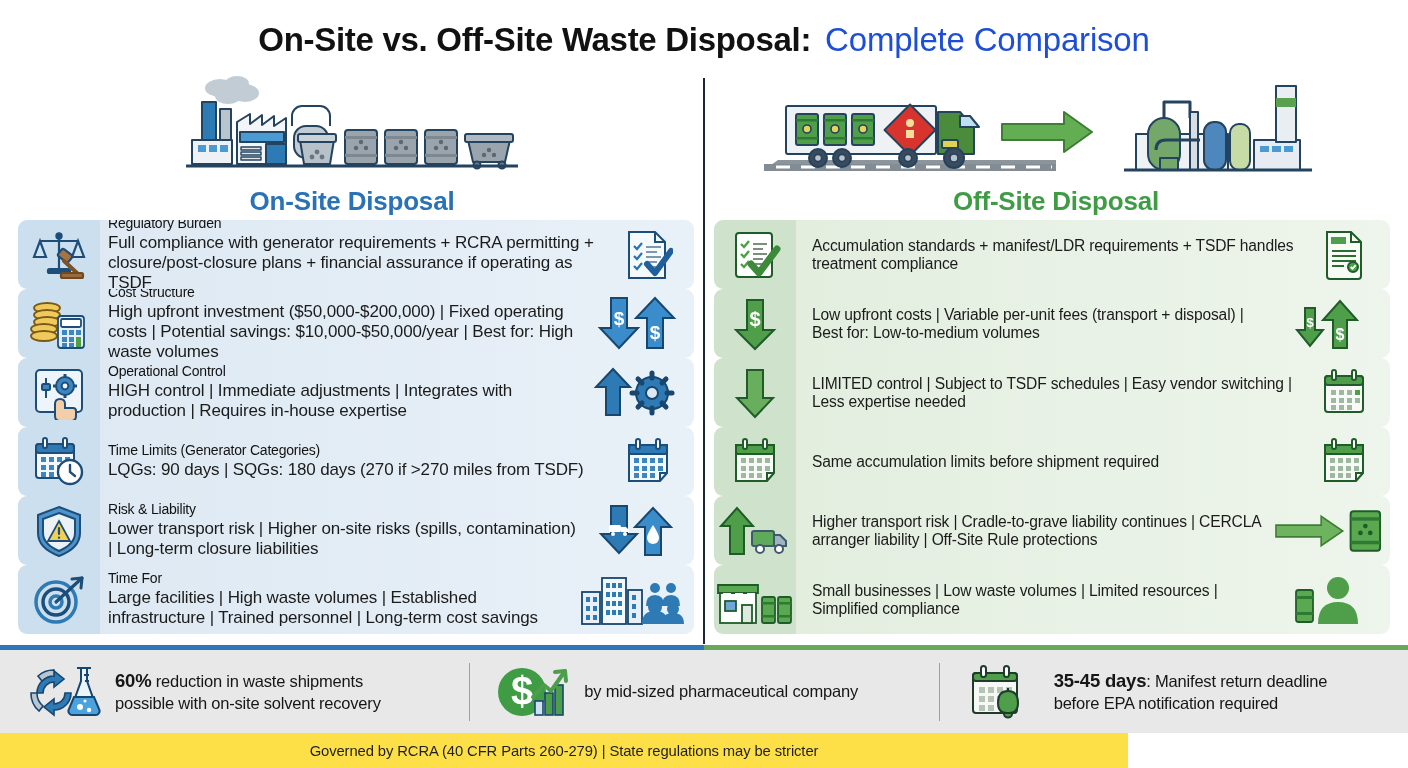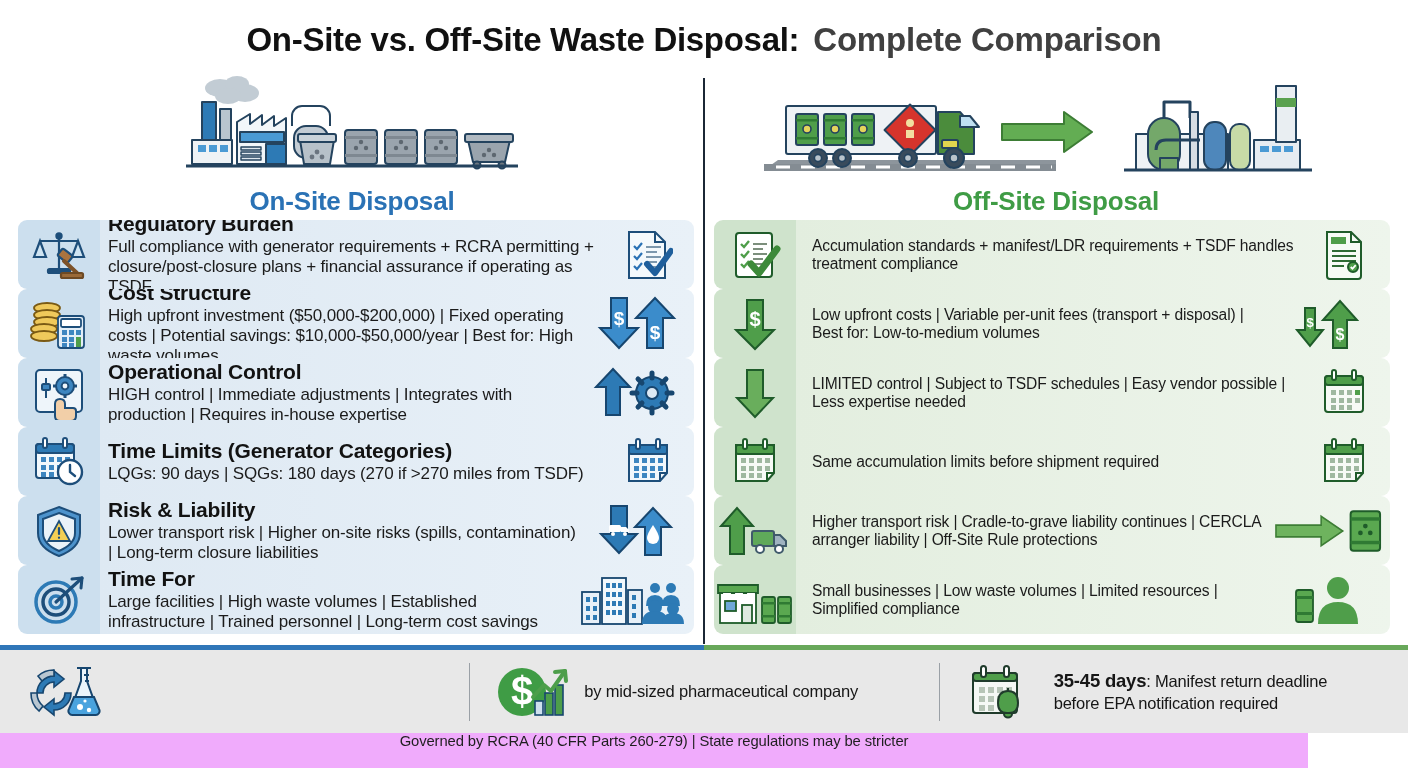--- a/index.html
+++ b/index.html
@@ -21,22 +21,22 @@
     padding-top: 8px;
   }
   #title-bold {
     font-size: 33px;
     font-weight: bold;
     color: #111111;
     letter-spacing: -0.3px;
   }
   #title-light {
     font-size: 33px;
-    font-weight: bold;
-    color: #404040;
+    font-weight: normal;
+    color: #1d4ed8;
     letter-spacing: -0.2px;
     margin-left: 14px;
   }
 
   
   #header-area {
     display: flex;
     height: 148px;
     position: relative;
   }
@@ -99,22 +99,22 @@
   }
   .body-cell {
     flex: 1;
     display: flex;
     flex-direction: column;
     justify-content: center;
     padding: 3px 2px 3px 8px;
     min-width: 0;
   }
   .row-title {
-    font-size: 21px;
-    font-weight: bold;
+    font-size: 14px;
+    font-weight: normal;
     color: #121212;
     line-height: 1.12;
     letter-spacing: -0.2px;
   }
   .row-desc {
     font-size: 17px;
     color: #1b1b1b;
     line-height: 1.17;
     letter-spacing: -0.15px;
     margin-top: 1px;
@@ -172,25 +172,25 @@
   }
   .stat-icon { width: 76px; min-width: 76px; display:flex; align-items:center; justify-content:center; }
   .stat-text { font-size: 16.5px; color: #161616; line-height: 1.22; letter-spacing: -0.2px; }
   .stat-strong { font-weight: bold; font-size: 18.5px; }
 
   
   #footer {
     position: absolute;
     top: 733px;
     left: 0;
-    width: 1308px;
+    width: 1128px;
     height: 35px;
-    background: #f0abfc;
-    display: flex;
-    align-items: flex-start;
+    background: #fde047;
+    display: flex;
+    align-items: center;
     justify-content: center;
   }
   #footer-text { font-size: 14.8px; color: #1f1f1f; letter-spacing: -0.1px; }
 </style>
 </head>
 <body>
 
 <div id="title-bar">
   <span id="title-bold">On-Site vs. Off-Site Waste Disposal:</span>
   <span id="title-light">Complete Comparison</span>
@@ -580,21 +580,21 @@
     </div>
     <div class="side right">
       <div class="icon-cell">
         <svg width="46" height="54" viewBox="0 0 46 54">
             <g stroke="#1f5c2a" stroke-width="2">
           <path d="M15 4 h16 v28 h10 L23 51 5 32 h10 Z" fill="#69ae5c"></path>
         </g>
           </svg>
       </div>
       <div class="body-cell">
-        <div class="row-desc">LIMITED control | Subject to TSDF schedules | Easy vendor possible | Less expertise needed</div>
+        <div class="row-desc">LIMITED control | Subject to TSDF schedules | Easy vendor switching | Less expertise needed</div>
       </div>
       <div class="end-cell">
         <svg width="46" height="50" viewBox="0 0 46 50">
             <g stroke="#1f5c2a" stroke-width="2" fill="none">
           <rect x="4" y="8" width="38" height="36" rx="3" fill="#f7faf6"></rect>
           <rect x="4" y="8" width="38" height="9" rx="3" fill="#4f9e4a"></rect>
           <rect x="11" y="2" width="4" height="10" rx="2" fill="#ffffff"></rect>
               <rect x="31" y="2" width="4" height="10" rx="2" fill="#ffffff"></rect>
           <g fill="#9fb8a0" stroke="none">
             <rect x="10" y="22" width="5" height="5"></rect>
@@ -922,20 +922,26 @@
                 <circle cx="53" cy="44" r="3"></circle>
                 <circle cx="62" cy="47" r="2.2"></circle>
                 <circle cx="58" cy="38" r="1.6"></circle>
               </g>
           <line x1="57" y1="12" x2="62" y2="12"></line>
               <line x1="58" y1="18" x2="62" y2="18"></line>
             </g>
       </g>
         </svg>
     </div>
+    <div class="stat-text">
+      <div>
+        <span class="stat-strong">60%</span><span> reduction in waste shipments</span>
+      </div>
+      <div>possible with on-site solvent recovery</div>
+    </div>
   </div>
 
   <div class="stat">
     <div class="stat-icon">
       <svg width="76" height="58" viewBox="0 0 76 58">
           <g>
         <circle cx="27" cy="29" r="24" fill="#3f9c45"></circle>
         <text x="27" y="42" font-family="Liberation Sans, sans-serif" font-size="40" font-weight="bold" fill="#ffffff" text-anchor="middle">$</text>
         <g stroke="#17466f" stroke-width="1.6">
           <rect x="40" y="38" width="8" height="14" fill="#cfe0ee"></rect>

